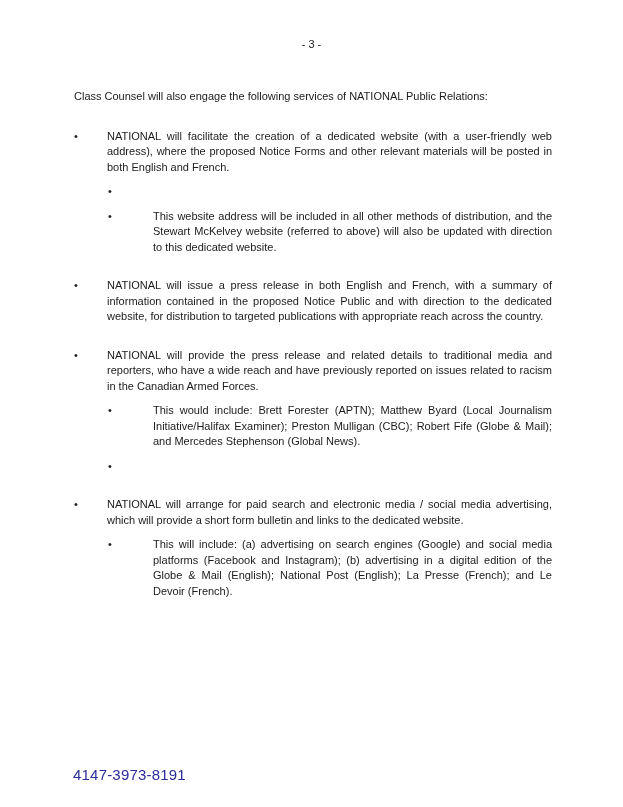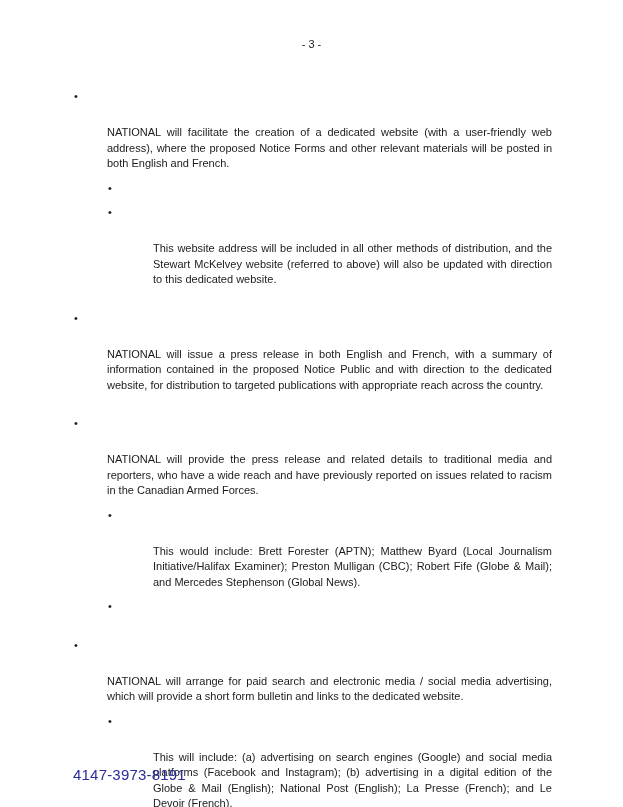--- a/index.html
+++ b/index.html
@@ -28,39 +28,40 @@
     width: 478px;
   }
   .intro { margin: 0 0 24px 0; }
   .group { margin-bottom: 23px; }
   .group:last-child { margin-bottom: 0; }
   .li { display: flex; margin-bottom: 9px; }
   .li:last-child { margin-bottom: 0; }
   .li .marker { flex: 0 0 33px; }
   .li.sub { padding-left: 34px; }
   .li.sub .marker { flex: 0 0 45px; }
-  .li .text { flex: 1; text-align: justify; margin-top: 36px; }
+  .li .text { flex: 1; text-align: justify; }
   .footer {
     position: absolute;
     top: 767px;
     left: 73px;
     font-size: 15px;
     letter-spacing: 0.2px;
     color: #2b2d9b;
   }
 </style>
 </head>
 <body>
 
 <div class="page">
 
   <div class="page-header">- 3 -</div>
 
   <div class="content">
 
+    <p class="intro">Class Counsel will also engage the following services of NATIONAL Public Relations:</p>
 
     <div class="group">
       <div class="li main">
         <span class="marker">•</span>
         <span class="text">NATIONAL will facilitate the creation of a dedicated website (with a user-friendly web address), where the proposed Notice Forms and other relevant materials will be posted in both English and French.</span>
       </div>
       <div class="li sub">
         <span class="marker">•</span>
       </div>
       <div class="li sub">

